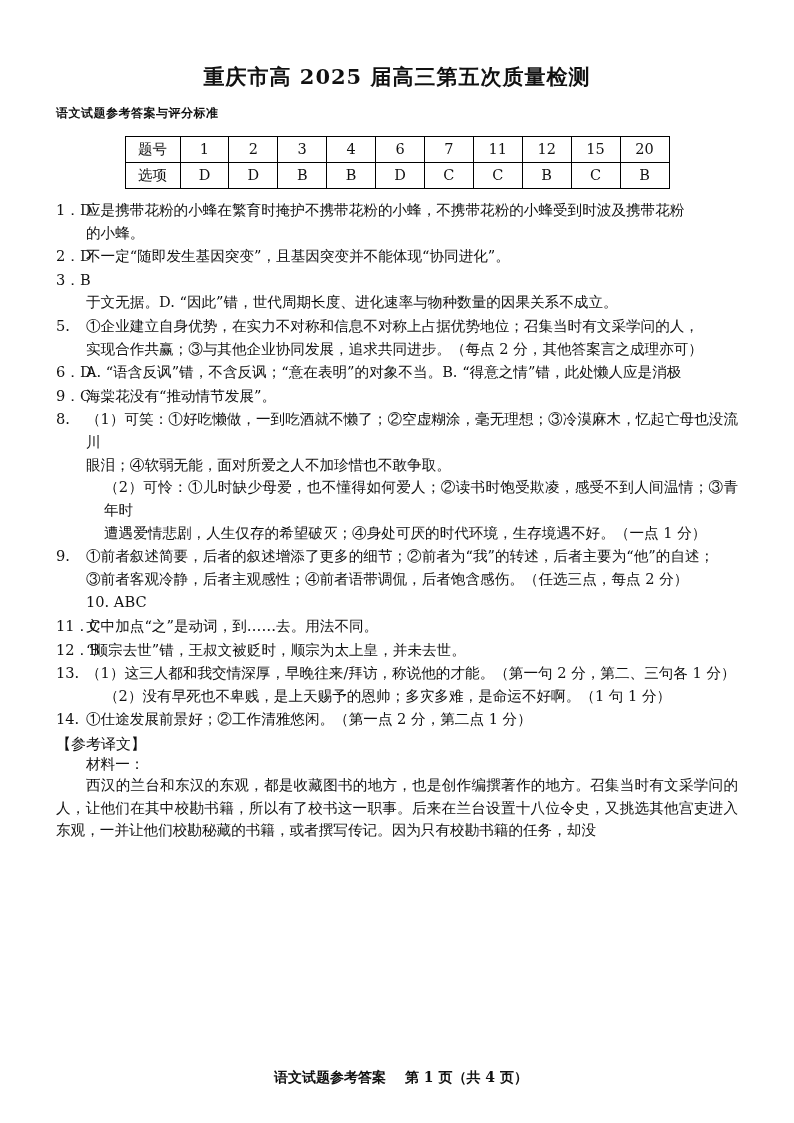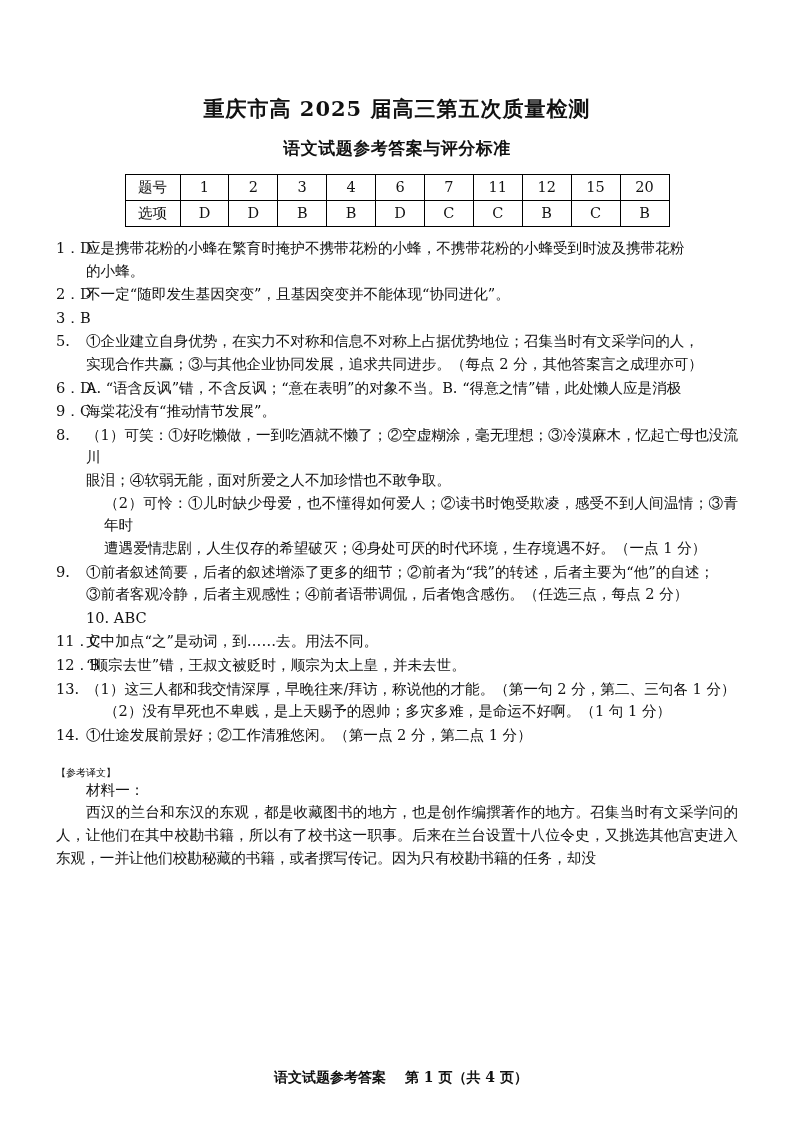--- a/index.html
+++ b/index.html
@@ -13,33 +13,32 @@
     font-family: "DejaVu Serif", "Liberation Serif", serif;
     color: #111;
     position: relative;
     overflow: hidden;
   }
   .page {
     position: relative;
     width: 794px;
     height: 1123px;
     box-sizing: border-box;
-    padding: 95px 56px 40px 56px;
+    padding: 63px 56px 40px 56px;
   }
   .doc-title {
     text-align: center;
     font-size: 21px;
     font-weight: bold;
     letter-spacing: 1px;
     margin: 0 0 14px 0;
     font-family: "DejaVu Serif", "Liberation Serif", serif;
   }
   .doc-subtitle {
-    text-align: center;
-    font-size: 17px;
+    font-size: 12px;
     font-weight: bold;
     letter-spacing: 0.5px;
     margin: 0 0 14px 0;
   }
   table.answer-table {
     border-collapse: collapse;
     margin: 8px auto 10px auto;
     width: 545px;
     table-layout: fixed;
   }
@@ -77,37 +76,38 @@
     white-space: nowrap;
   }
   .sub {
     padding-left: 18px;
     text-align: justify;
   }
   .cont {
     text-align: justify;
   }
   .ref-head {
-    font-size: 10px;
-    margin-top: 20px;
+    font-size: 15px;
+    margin-top: 4px;
     margin-bottom: 1px;
     font-family: Liberation Mono, monospace;
   }
   .mat-head {
     font-size: 14.6px;
     margin-left: 30px;
     margin-bottom: 1px;
     font-weight: normal;
   }
   .para {
     font-size: 14.6px;
     line-height: 1.55;
     text-indent: 30px;
     text-align: justify;
     margin: 0;
+    font-family: Liberation Mono, monospace;
   }
   .footer {
     position: absolute;
     left: 0;
     right: 0;
     bottom: 36px;
     text-align: center;
     font-size: 14px;
     font-weight: bold;
     margin-left: 8px;
@@ -165,20 +165,21 @@
     </li>
 
     <li>
       <span class="num">2．D</span>
       <span class="cont">不一定“随即发生基因突变”，且基因突变并不能体现“协同进化”。</span>
     </li>
 
     <li>
       <span class="num">3．B</span>
       <br>
+      <span class="cont">于文无据。D. “因此”错，世代周期长度、进化速率与物种数量的因果关系不成立。</span>
     </li>
 
 
     <li>
       <span class="num">5.</span>
       <span class="cont">①企业建立自身优势，在实力不对称和信息不对称上占据优势地位；召集当时有文采学问的人，</span><br>
       <span class="cont">实现合作共赢；③与其他企业协同发展，追求共同进步。（每点 2 分，其他答案言之成理亦可）</span>
     </li>
 
     <li>

